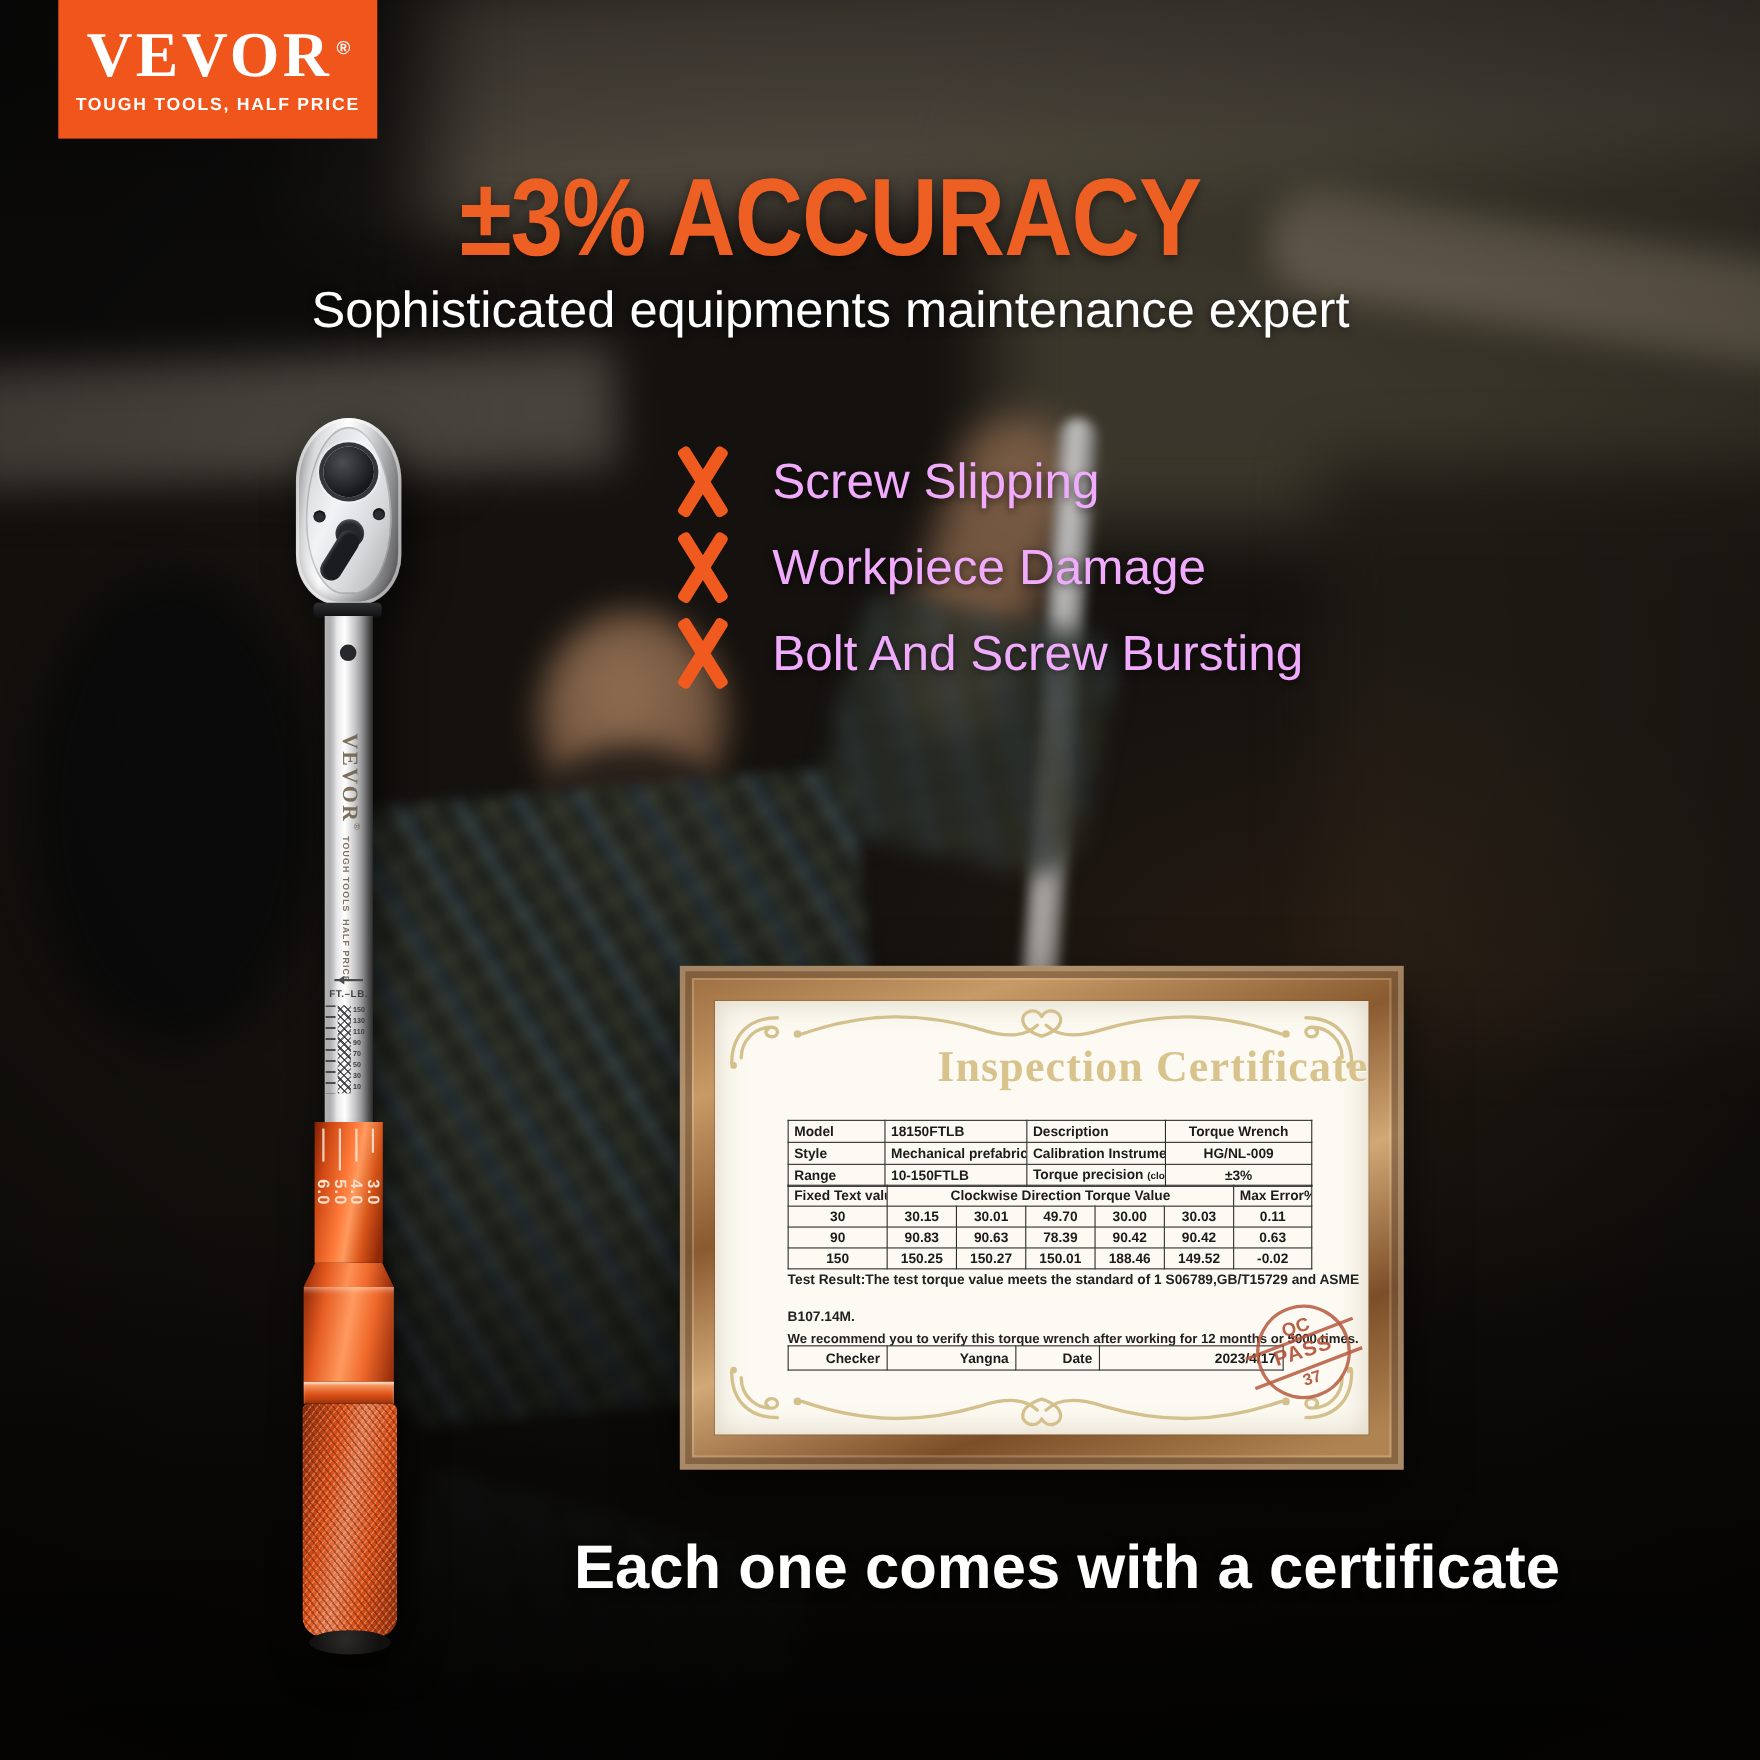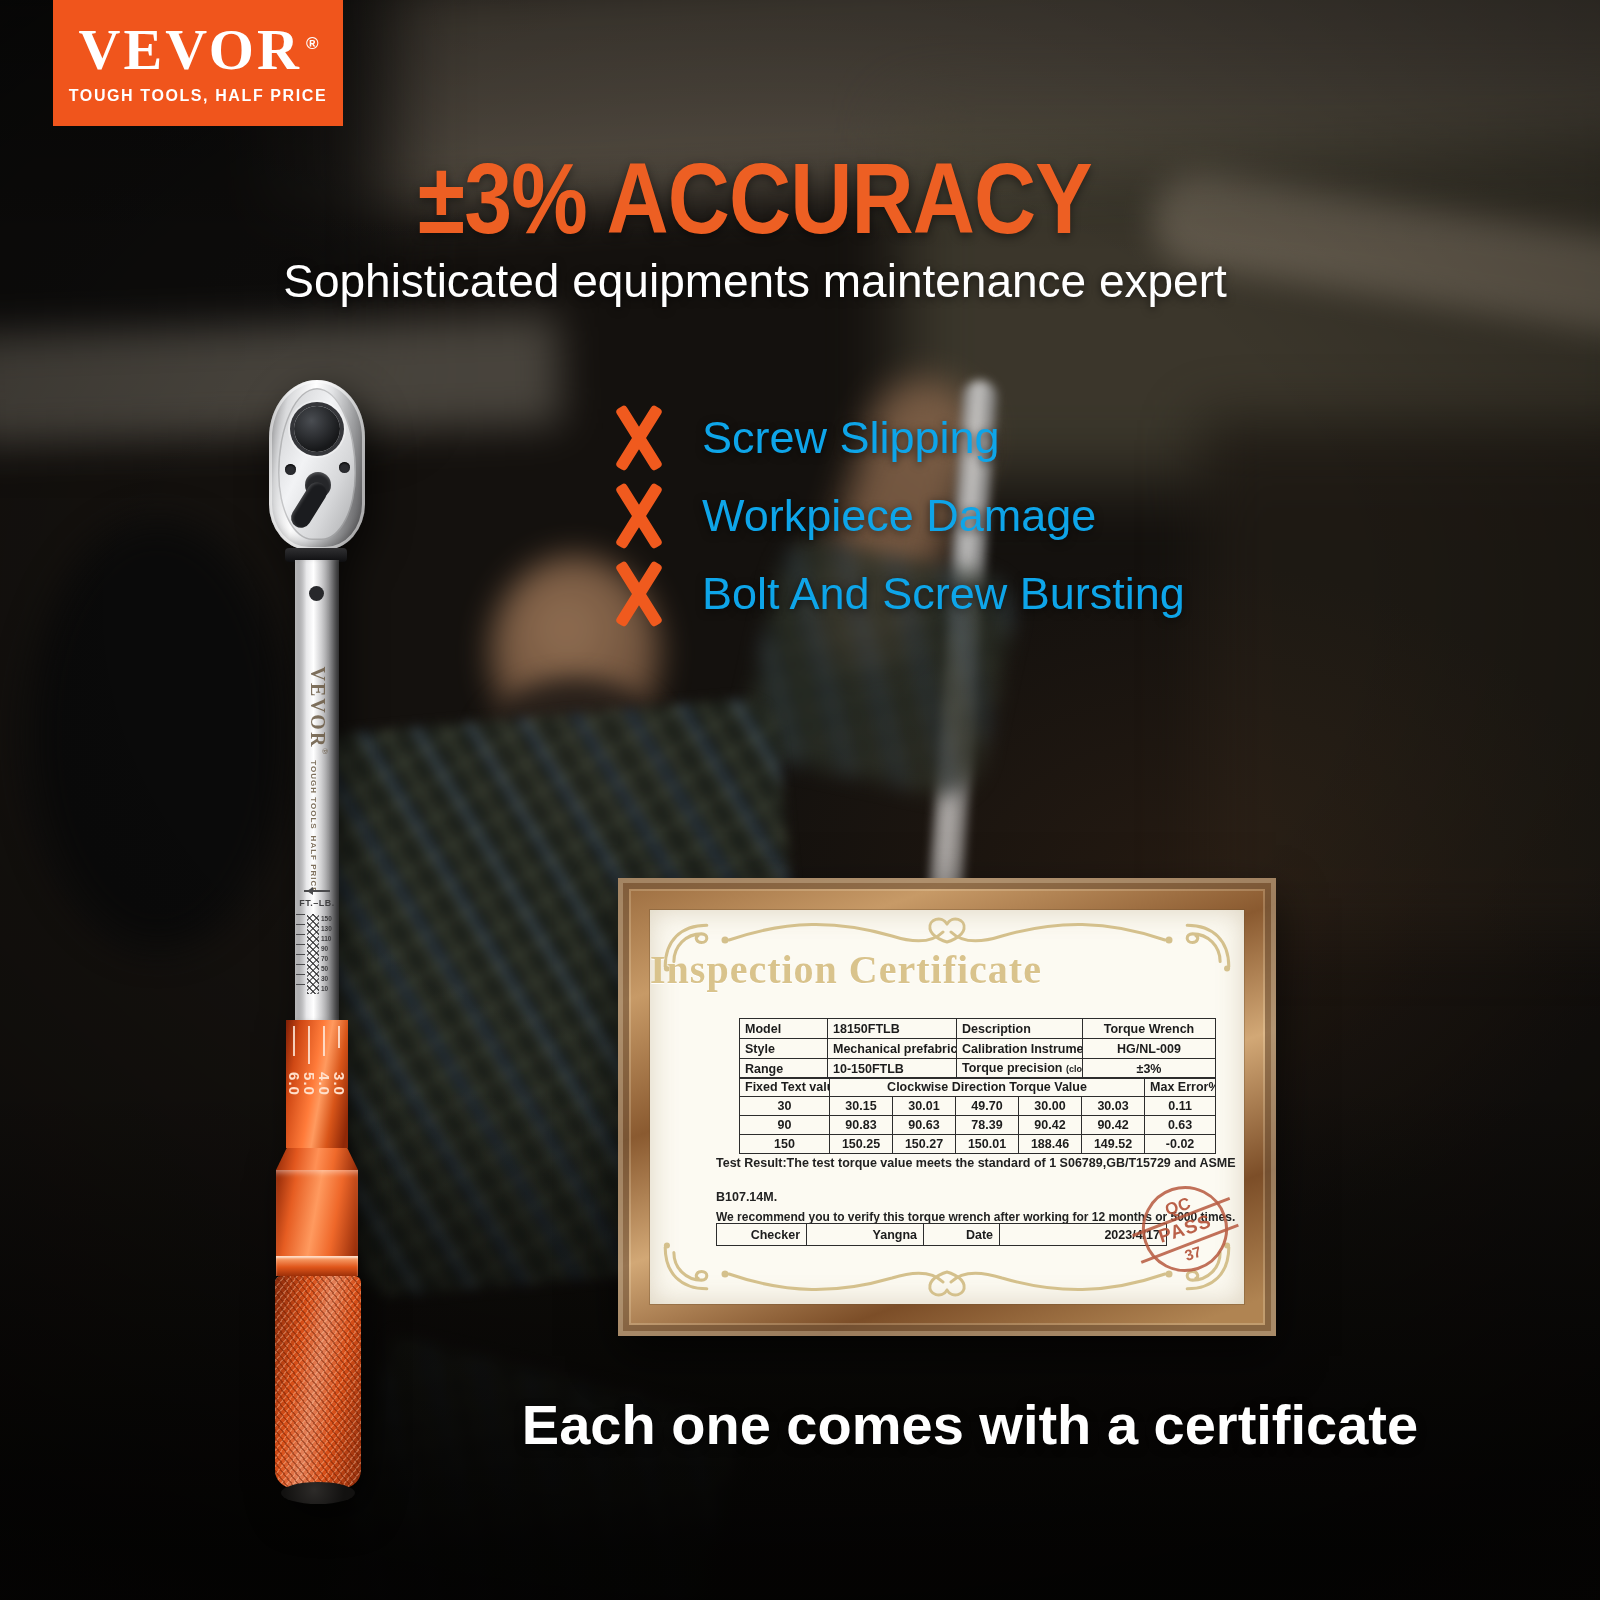--- a/index.html
+++ b/index.html
@@ -31,21 +31,21 @@
   .headline .subtitle{margin-top:6px;font-size:46px;color:#ffffff;font-weight:400;
         text-shadow:0 2px 8px rgba(0,0,0,.6);white-space:nowrap;}
   
   .drawbacks{position:absolute;left:612px;top:410px;display:flex;flex-direction:column;gap:22px;}
   .drawback{display:flex;align-items:center;height:56px;}
   .x-icon{position:relative;width:54px;height:56px;flex:0 0 54px;}
   .x-icon::before,.x-icon::after{content:"";position:absolute;left:50%;top:50%;width:12px;height:72px;
         border-radius:4px;background:#f05a1e;}
   .x-icon::before{transform:translate(-50%,-50%) rotate(32deg);}
   .x-icon::after{transform:translate(-50%,-50%) rotate(-32deg);}
-  .drawback-label{margin-left:36px;font-size:45px;color:#0ea5e9;text-shadow:0 2px 8px rgba(0,0,0,.6);white-space:nowrap;}
+  .drawback-label{margin-left:36px;font-size:45px;color:#f0abfc;text-shadow:0 2px 8px rgba(0,0,0,.6);white-space:nowrap;}
   
   .wrench{position:absolute;left:268px;top:380px;width:100px;height:1135px;
           filter:drop-shadow(8px 12px 18px rgba(0,0,0,.6));}
   .w-head{position:absolute;left:1px;top:0;width:96px;height:170px;
       border-radius:48px 48px 40px 40px / 58px 58px 46px 46px;
       background:linear-gradient(100deg,#7e7e80 0%,#d9dadc 18%,#ffffff 38%,#e2e3e5 52%,#9fa0a2 72%,#6a6a6c 90%);
       box-shadow:inset 0 0 0 3px rgba(255,255,255,.5), inset 0 -6px 10px rgba(0,0,0,.25);}
   .w-face{position:absolute;left:9px;top:8px;right:9px;bottom:10px;
       border-radius:50% 50% 44% 44% / 56% 56% 44% 44%;
       background:linear-gradient(115deg,#c9cacc,#f2f3f5 40%,#d6d7d9 70%,#a9aaac);
@@ -110,25 +110,25 @@
   .paper{position:absolute;inset:32px;background:#fcfaf2;
       box-shadow:inset 0 0 28px rgba(140,110,60,.28), 0 0 0 1px rgba(110,80,45,.35);}
   .flourish{position:absolute;left:50%;transform:translateX(-50%);color:#d4c08c;}
   .flourish.top{top:4px;}
   .flourish.bottom{bottom:4px;transform:translateX(-50%) scaleY(-1);}
   .corner{position:absolute;width:52px;height:52px;color:#d4c08c;}
   .corner.tl{left:10px;top:10px;}
   .corner.tr{right:10px;top:10px;transform:scaleX(-1);}
   .corner.bl{left:10px;bottom:10px;transform:scaleY(-1);}
   .corner.br{right:10px;bottom:10px;transform:scale(-1,-1);}
-  .cert-title{position:absolute;left:0;right:0;top:36px;text-align:left;
+  .cert-title{position:absolute;left:0;right:0;top:36px;text-align:right;
       font-family:"Liberation Serif",serif;font-weight:700;font-size:40px;color:#d9c38c;
-      letter-spacing:1px;text-shadow:0 1px 0 #fff;}
+      letter-spacing:1px;text-shadow:0 1px 0 #fff;padding-left:24px;}
   .cert-tables{position:absolute;left:66px;top:108px;width:476px;color:#1c1c1c;}
-  table.ct{border-collapse:collapse;width:476px;table-layout:fixed;margin-left:23px;}
+  table.ct{border-collapse:collapse;width:476px;table-layout:fixed;}
   table.ct td{border:1.6px solid #2d2d2d;font-size:12.5px;font-weight:700;color:#1c1c1c;
       padding:0 5px;height:19px;line-height:14px;white-space:nowrap;overflow:hidden;}
   table.ct.tq{margin-top:-1.6px;}
   table.ct.tq td{height:18px;text-align:center;}
   td.l{text-align:left;} td.c{text-align:center;}
   .small-note{font-size:9px;font-weight:700;}
   .cert-line{position:absolute;left:66px;font-size:12.5px;font-weight:700;color:#222;white-space:nowrap;}
   .sign-table{position:absolute;left:66px;top:313px;}
   table.sg{border-collapse:collapse;width:450px;table-layout:fixed;}
   table.sg td{border:1.6px solid #2d2d2d;font-size:12.5px;font-weight:700;color:#1c1c1c;

